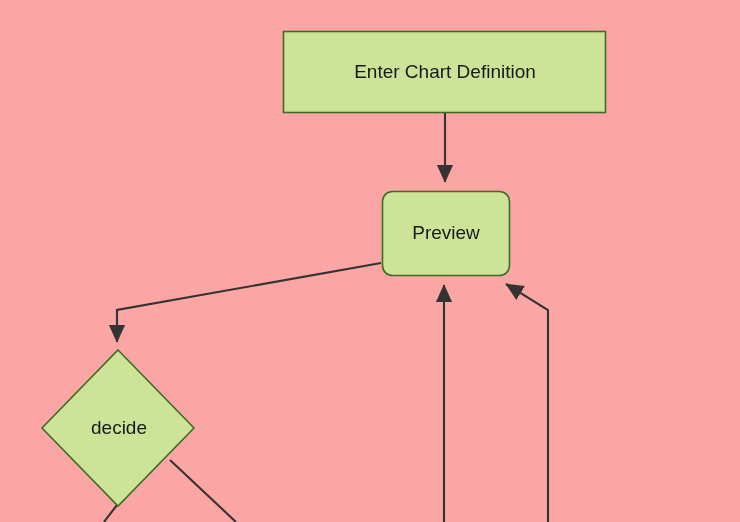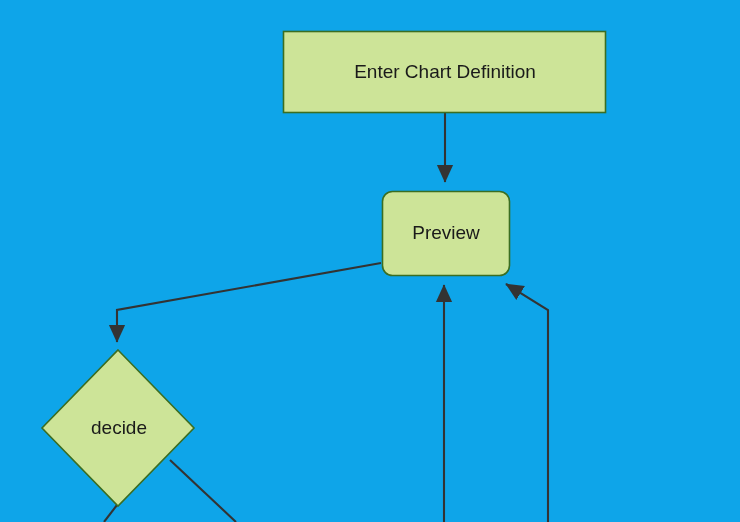--- a/index.html
+++ b/index.html
@@ -10,21 +10,21 @@
   body {
     width: 740px;
     height: 522px;
     overflow: hidden;
     font-family: "Liberation Sans", sans-serif;
   }
   #flowchart-canvas {
     position: relative;
     width: 740px;
     height: 522px;
-    background: #0ea5e9;
+    background: #fca5a5;
   }
   #flowchart-svg {
     position: absolute;
     top: 0;
     left: 0;
     width: 740px;
     height: 522px;
     display: block;
   }
   .node-shape {

